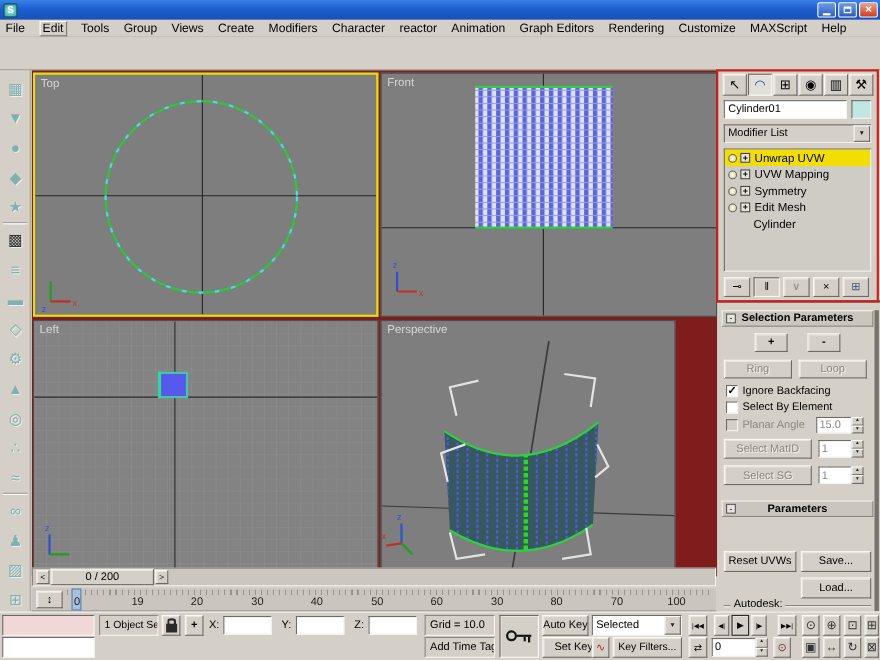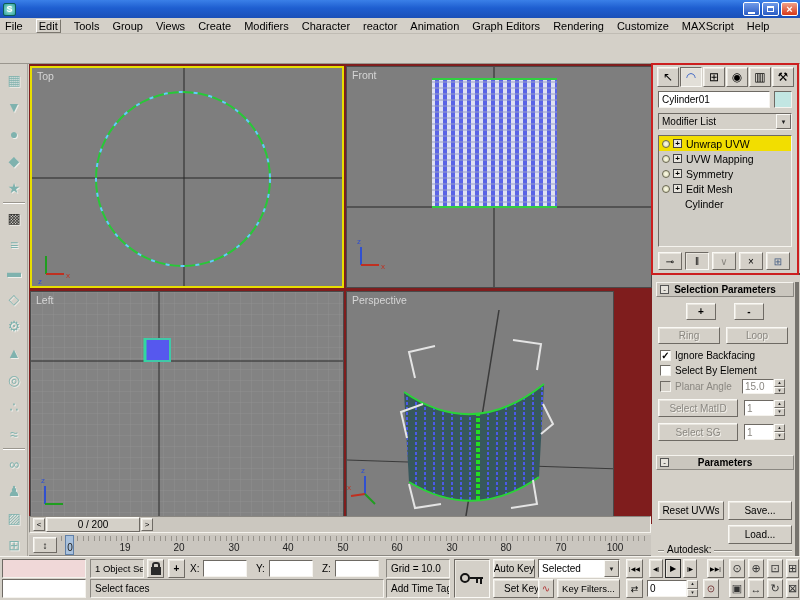--- a/index.html
+++ b/index.html
@@ -540,23 +540,20 @@
     <span class="btn navic" style="left:748px;top:2px;width:16px;height:19px">
         <span>⊕</span>
       </span>
     <span class="btn navic" style="left:767px;top:2px;width:16px;height:19px">
         <span>⊡</span>
       </span>
     <span class="btn navic" style="left:786px;top:2px;width:13px;height:19px">
         <span>⊞</span>
       </span>
 
-    <div class="cell" style="left:90px;top:22px;width:294px;height:19px">
-        <span>Select faces</span>
-      </div>
     <div class="cell" style="left:386px;top:22px;width:64px;height:19px">
         <span>Add Time Tag</span>
       </div>
     <span class="btn" style="left:493px;top:22px;width:57px;height:19px">
         <span>Set Key</span>
       </span>
     <span class="btn" style="left:538px;top:22px;width:16px;height:19px;color:#b03030">
         <span>∿</span>
       </span>
     <span class="btn" style="left:557px;top:22px;width:63px;height:19px;font-size:9.5px">

